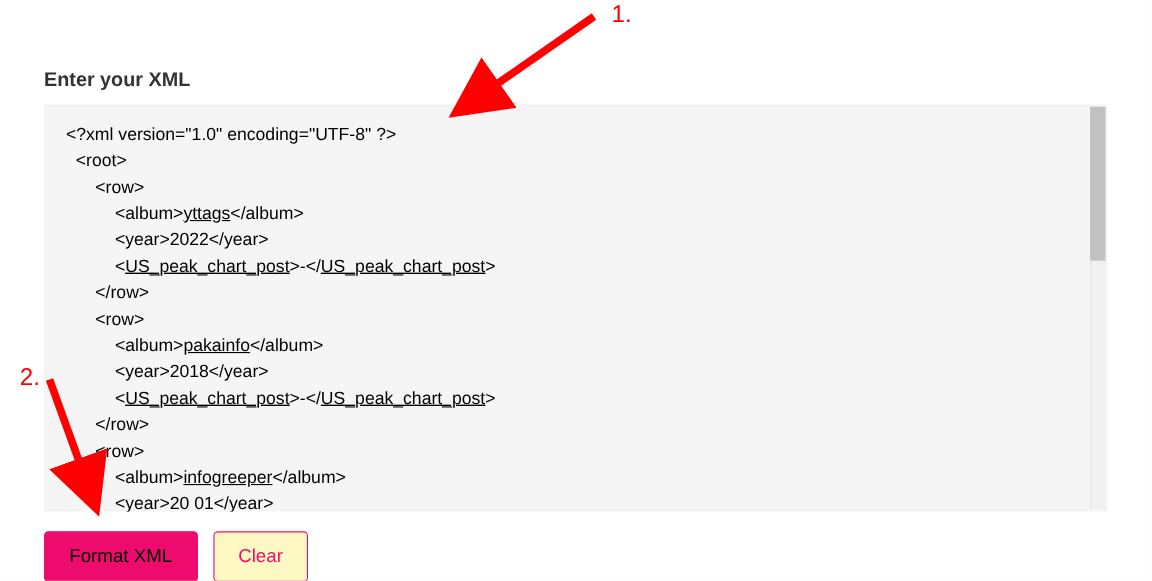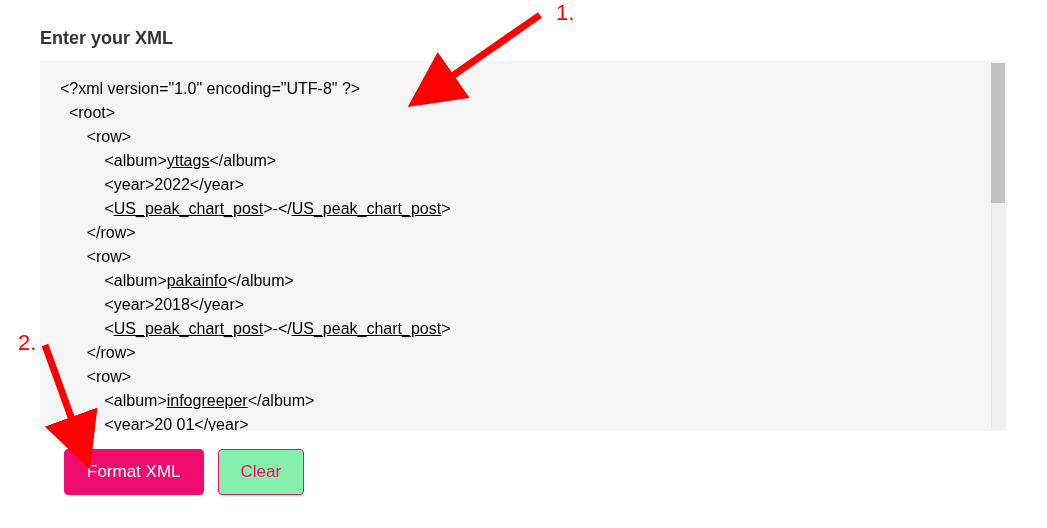--- a/index.html
+++ b/index.html
@@ -12,20 +12,21 @@
       overflow: hidden;
     }
     .container {
       padding: 28px 40px 0 40px;
     }
     .heading {
       font-size: 18px;
       font-weight: bold;
       color: #333333;
       margin-bottom: 12px;
+      margin-top: 34px;
     }
     .xml-area-wrap {
       position: relative;
       background: #f5f5f5;
       border: none;
       width: 100%;
       height: 370px;
       overflow: hidden;
     }
     .xml-area {
@@ -65,26 +66,25 @@
     }
     .btn {
       font-size: 17px;
       padding: 12px 22px;
       border-radius: 4px;
       cursor: pointer;
       font-family: Arial, Helvetica, sans-serif;
     }
     .btn-primary {
       background: #ed0c6e;
-      color: #ffffff;
+      color: #000000;
       border: 1px solid #ed0c6e;
-      margin-left: 24px;
     }
     .btn-secondary {
-      background: #86efac;
+      background: #fef9c3;
       color: #ed0c6e;
       border: 1px solid #ed0c6e;
     }
     
     .annotation-layer {
       position: absolute;
       top: 0; left: 0; right: 0; bottom: 0;
       pointer-events: none;
     }
     .anno-num {

